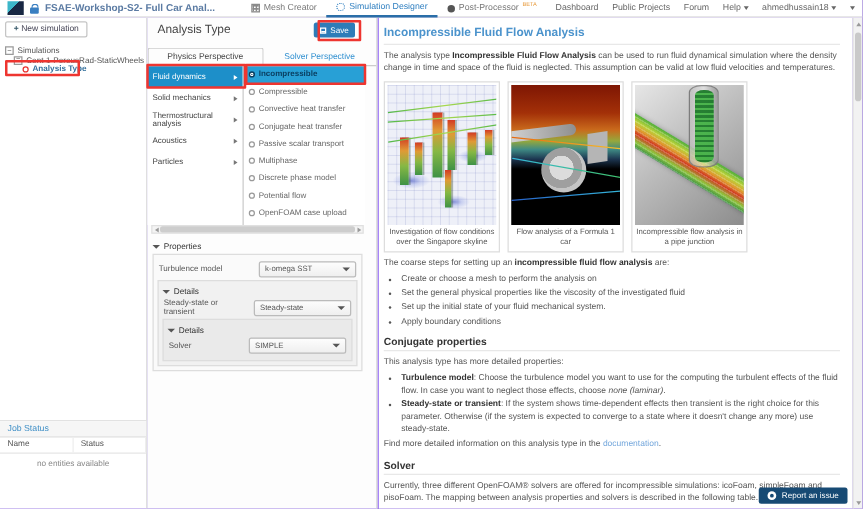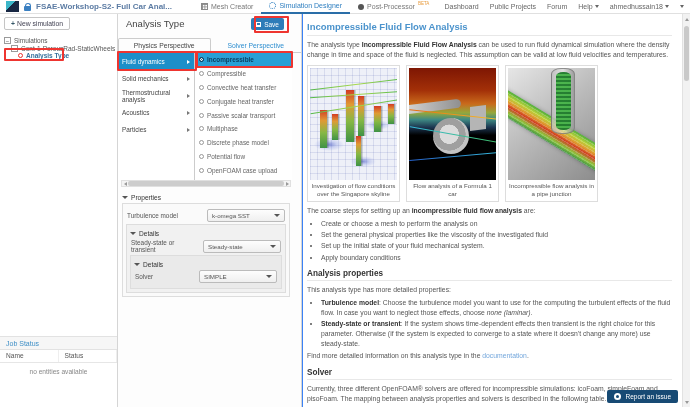--- a/index.html
+++ b/index.html
@@ -1,17 +1,17 @@
 <!DOCTYPE html>
 <html><head>
 <meta charset="utf-8">
 <style>
   * { box-sizing: border-box; margin: 0; padding: 0; }
   body { background:#888; font-family:"Liberation Sans", sans-serif; }
-  #app { position:relative; width:690px; height:407px; background:#3b82f6; overflow:hidden;
+  #app { position:relative; width:690px; height:407px; background:#8b5cf6; overflow:hidden;
          font-family:"Liberation Sans", sans-serif; color:#444; }
 
   
   .topbar { position:absolute; top:0; left:0; right:0; height:14px; background:#fff;
             border-bottom:1px solid #e0e0e0; display:flex; align-items:center; gap:5px;
             padding:0 6px; z-index:6; }
   .logo { width:13px; height:11px; background:linear-gradient(135deg,#3cb6c9 0 38%,#182743 38%); flex:none; }
   .lock { position:relative; width:7px; height:5px; background:#3a7fc1; border-radius:1px; margin-top:3px; flex:none; }
   .lock::before { content:""; position:absolute; left:1px; top:-3px; width:4px; height:4px;
                   border:1px solid #3a7fc1; border-bottom:none; border-radius:3px 3px 0 0; }
@@ -426,21 +426,21 @@
     </div>
 
     <p class="para"><span>The coarse steps for setting up an </span><b>incompressible fluid flow analysis</b><span> are:</span></p>
     <ul class="steps">
       <li><span>Create or choose a mesh to perform the analysis on</span></li>
       <li><span>Set the general physical properties like the viscosity of the investigated fluid</span></li>
       <li><span>Set up the initial state of your fluid mechanical system.</span></li>
       <li><span>Apply boundary conditions</span></li>
     </ul>
 
-    <div class="h2">Analysis properties</div>
+    <div class="h2">Conjugate properties</div>
     <hr class="rule">
     <p class="para">This analysis type has more detailed properties:</p>
     <ul class="bullets">
       <li><b>Turbulence model</b><span>: Choose the turbulence model you want to use for the computing the turbulent effects of the fluid flow. In case you want to neglect those effects, choose </span><i>none (laminar)</i><span>.</span></li>
       <li><b>Steady-state or transient</b><span>: If the system shows time-dependent effects then transient is the right choice for this parameter. Otherwise (if the system is expected to converge to a state where it doesn't change any more) use steady-state.</span></li>
     </ul>
     <p class="para"><span>Find more detailed information on this analysis type in the </span><span class="doc-link">documentation</span><span>.</span></p>
 
     <div class="h2">Solver</div>
     <hr class="rule">

